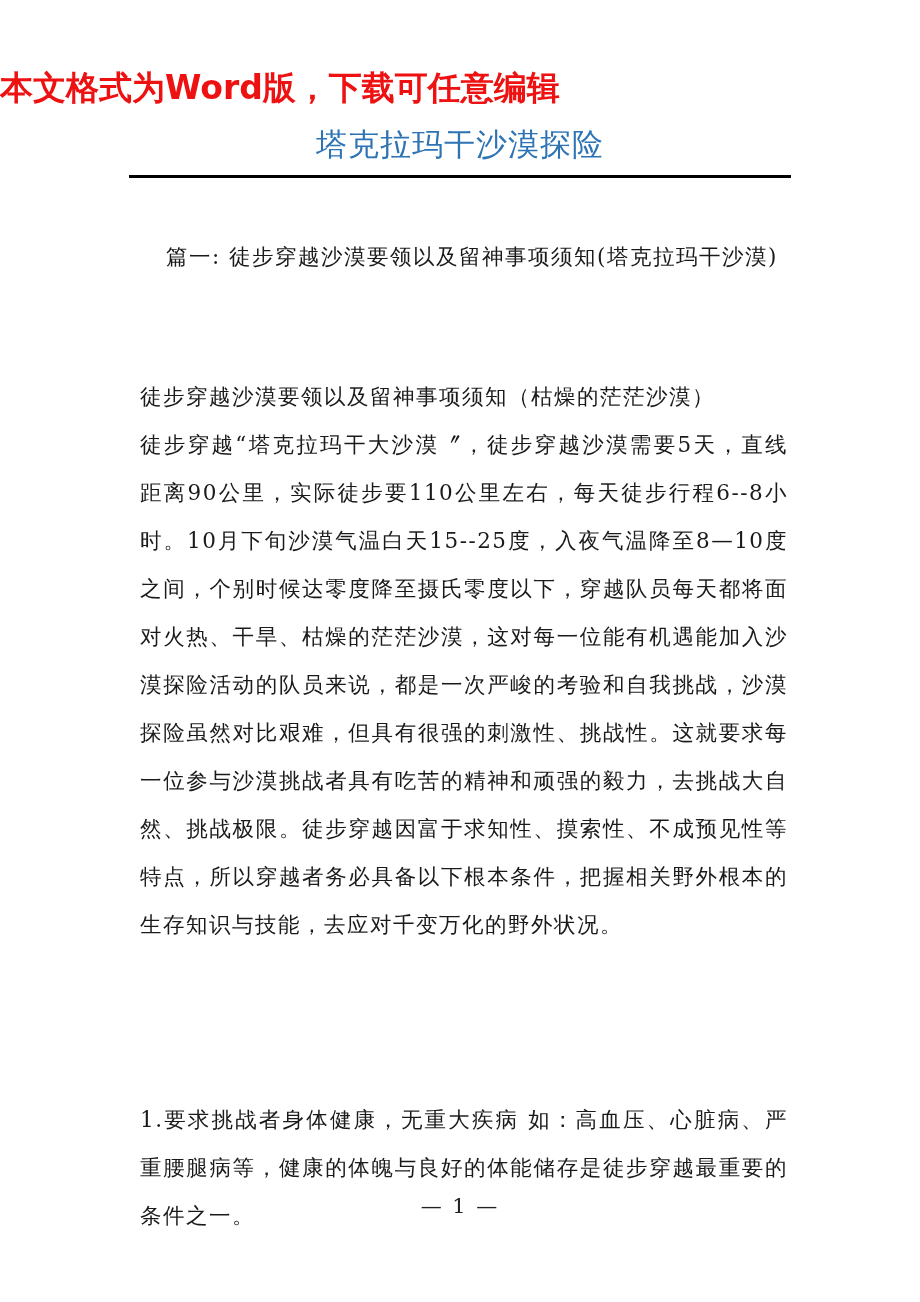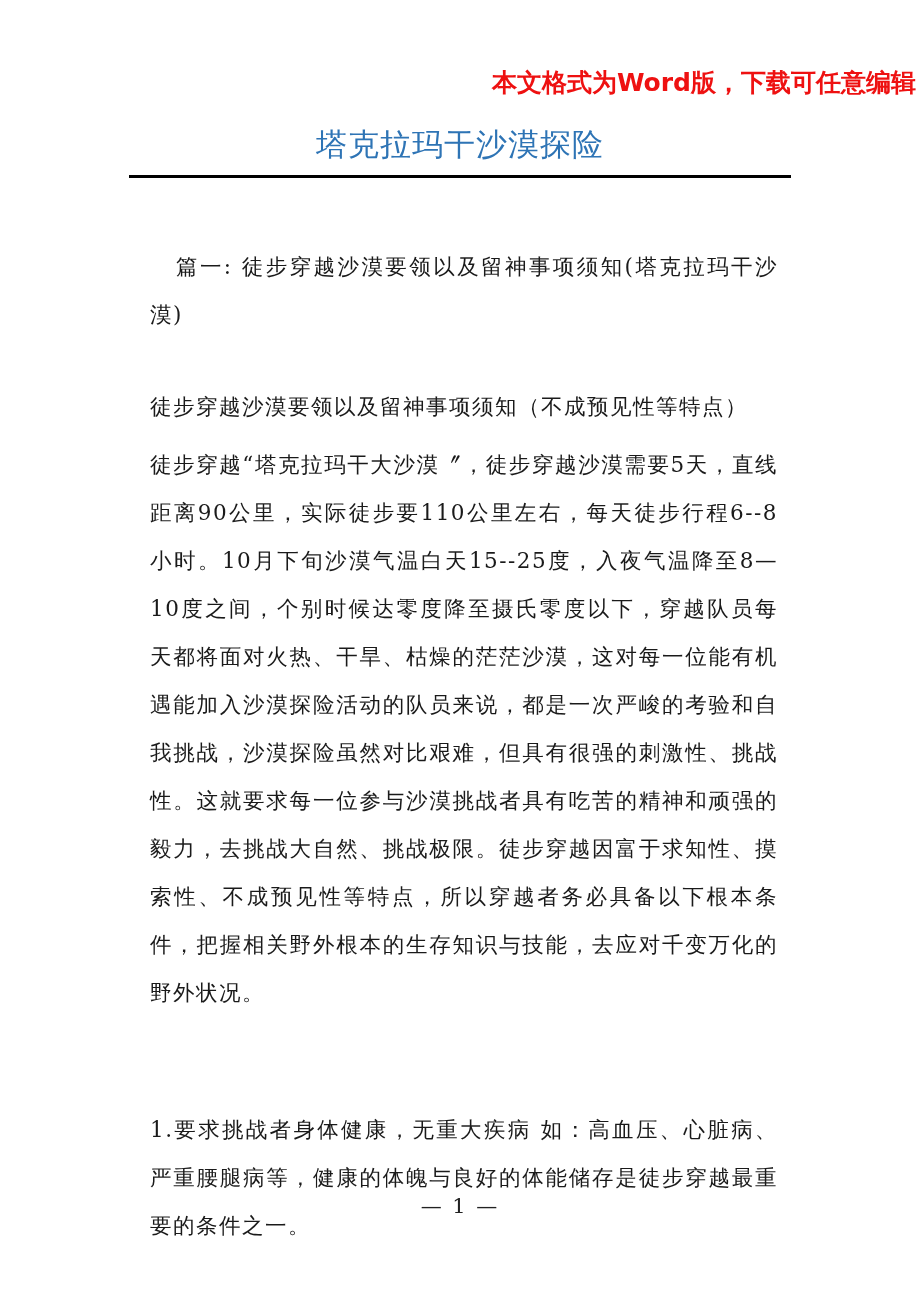--- a/index.html
+++ b/index.html
@@ -13,24 +13,24 @@
       position: relative;
       overflow: hidden;
       font-family: "DejaVu Serif", "Liberation Serif", serif;
       color: #1a1a1a;
     }
     .notice {
       position: absolute;
       top: 66px;
       left: 0;
       width: 916px;
-      text-align: right;
+      text-align: left;
       font-family: "DejaVu Sans", "Liberation Sans", sans-serif;
       font-weight: bold;
-      font-size: 25px;
+      font-size: 33px;
       color: #ee1111;
       letter-spacing: 0px;
     }
     .doc-title {
       position: absolute;
       top: 124px;
       left: 0;
       width: 920px;
       text-align: center;
       font-family: "DejaVu Sans", "Liberation Sans", sans-serif;
@@ -49,21 +49,21 @@
     .body-text {
       position: absolute;
       left: 140px;
       width: 648px;
       font-size: 21.5px;
       line-height: 48px;
       letter-spacing: 1.5px;
       text-align: justify;
     }
     .para {
-      margin: 10px;
+      margin: 0;
     }
     .section-heading {
       top: 233px;
       text-indent: 26px;
     }
     .intro {
       top: 373px;
     }
     .item-1 {
       top: 1096px;
@@ -86,21 +86,21 @@
 
 <div class="doc-title">塔克拉玛干沙漠探险</div>
 
 <div class="header-rule"></div>
 
 <div class="body-text section-heading">
   <p class="para">篇一: 徒步穿越沙漠要领以及留神事项须知(塔克拉玛干沙漠)</p>
 </div>
 
 <div class="body-text intro">
-  <p class="para">徒步穿越沙漠要领以及留神事项须知（不成预见性等特点）</p>
+  <p class="para">徒步穿越沙漠要领以及留神事项须知（枯燥的茫茫沙漠）</p>
   <p class="para">徒步穿越“塔克拉玛干大沙漠〞，徒步穿越沙漠需要5天，直线距离90公里，实际徒步要110公里左右，每天徒步行程6--8小时。10月下旬沙漠气温白天15--25度，入夜气温降至8—10度之间，个别时候达零度降至摄氏零度以下，穿越队员每天都将面对火热、干旱、枯燥的茫茫沙漠，这对每一位能有机遇能加入沙漠探险活动的队员来说，都是一次严峻的考验和自我挑战，沙漠探险虽然对比艰难，但具有很强的刺激性、挑战性。这就要求每一位参与沙漠挑战者具有吃苦的精神和顽强的毅力，去挑战大自然、挑战极限。徒步穿越因富于求知性、摸索性、不成预见性等特点，所以穿越者务必具备以下根本条件，把握相关野外根本的生存知识与技能，去应对千变万化的野外状况。</p>
 </div>
 
 <div class="body-text item-1">
   <p class="para">1.要求挑战者身体健康，无重大疾病 如：高血压、心脏病、严重腰腿病等，健康的体魄与良好的体能储存是徒步穿越最重要的条件之一。</p>
 </div>
 
 <div class="page-number">— 1 —</div>
 
 </body></html>

